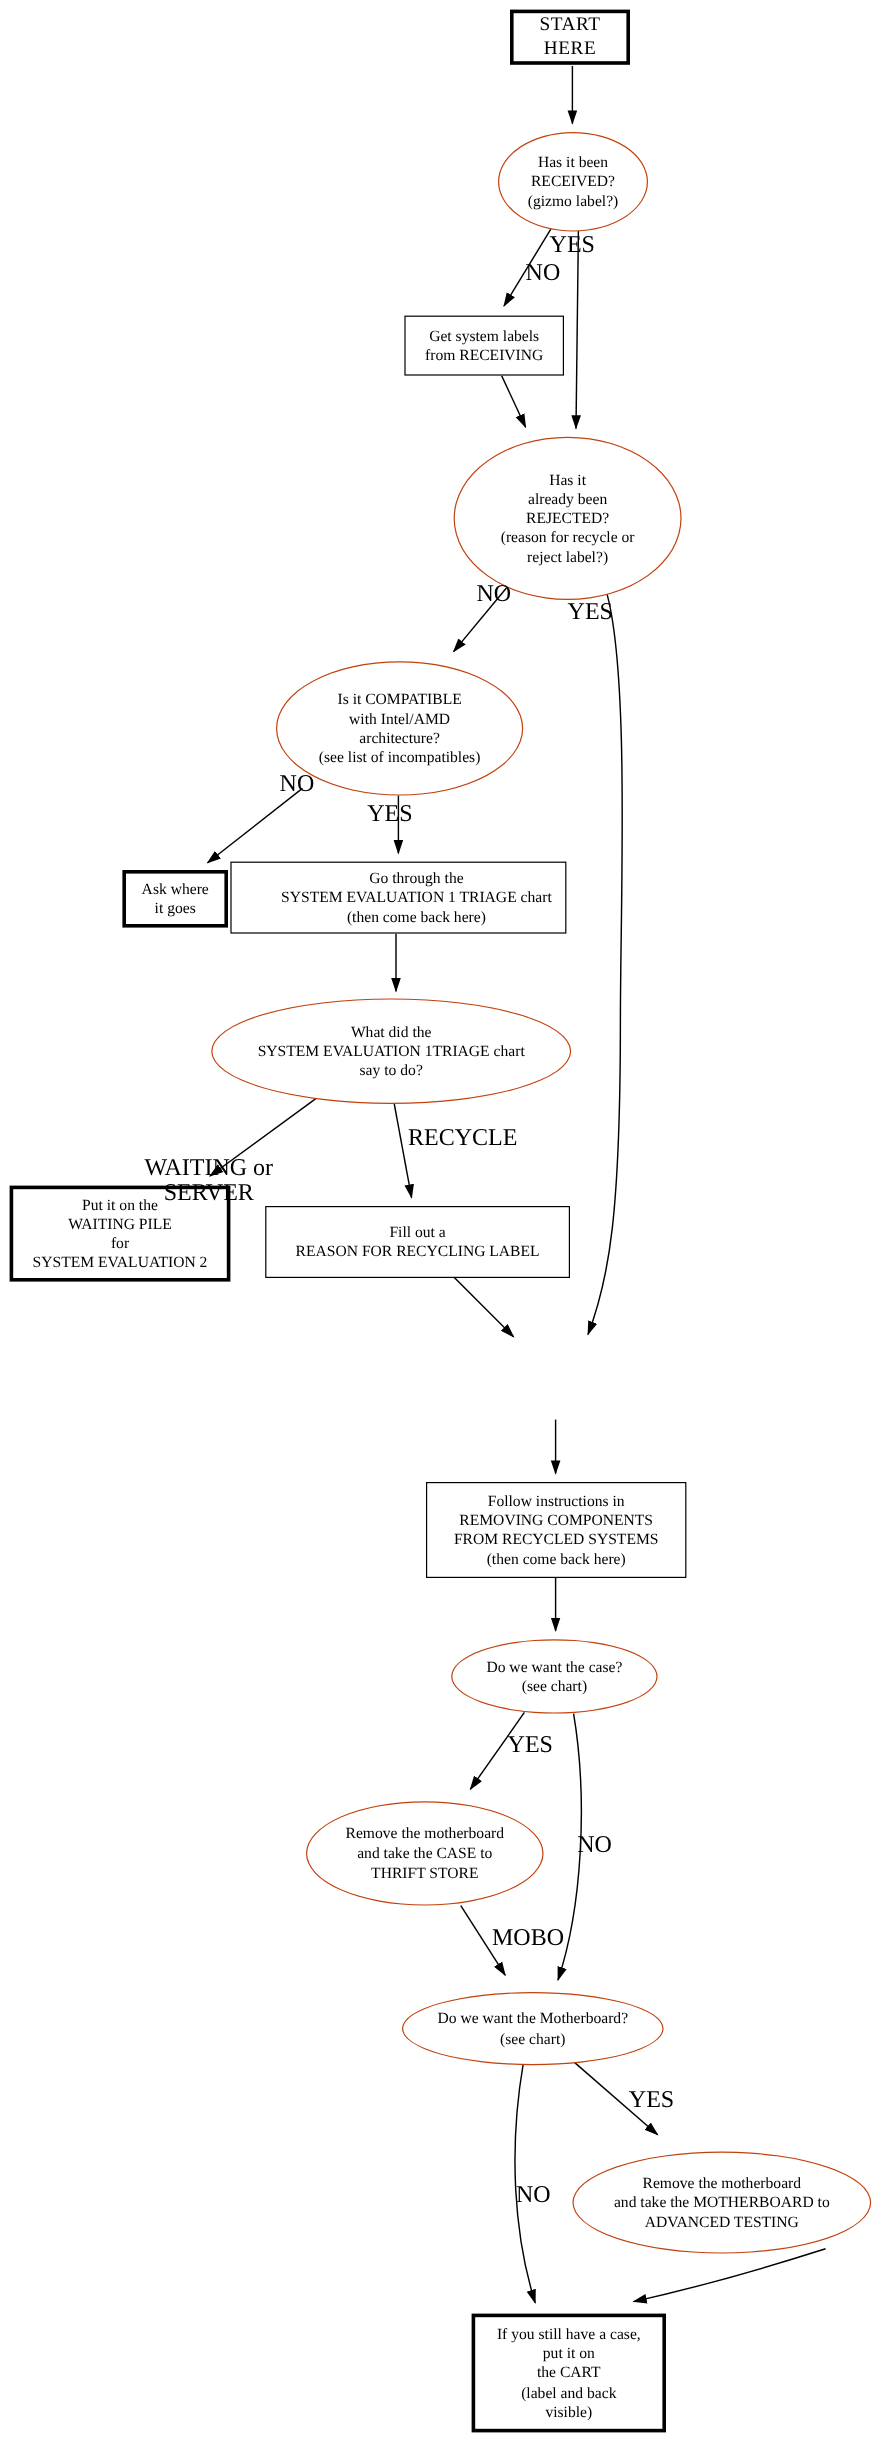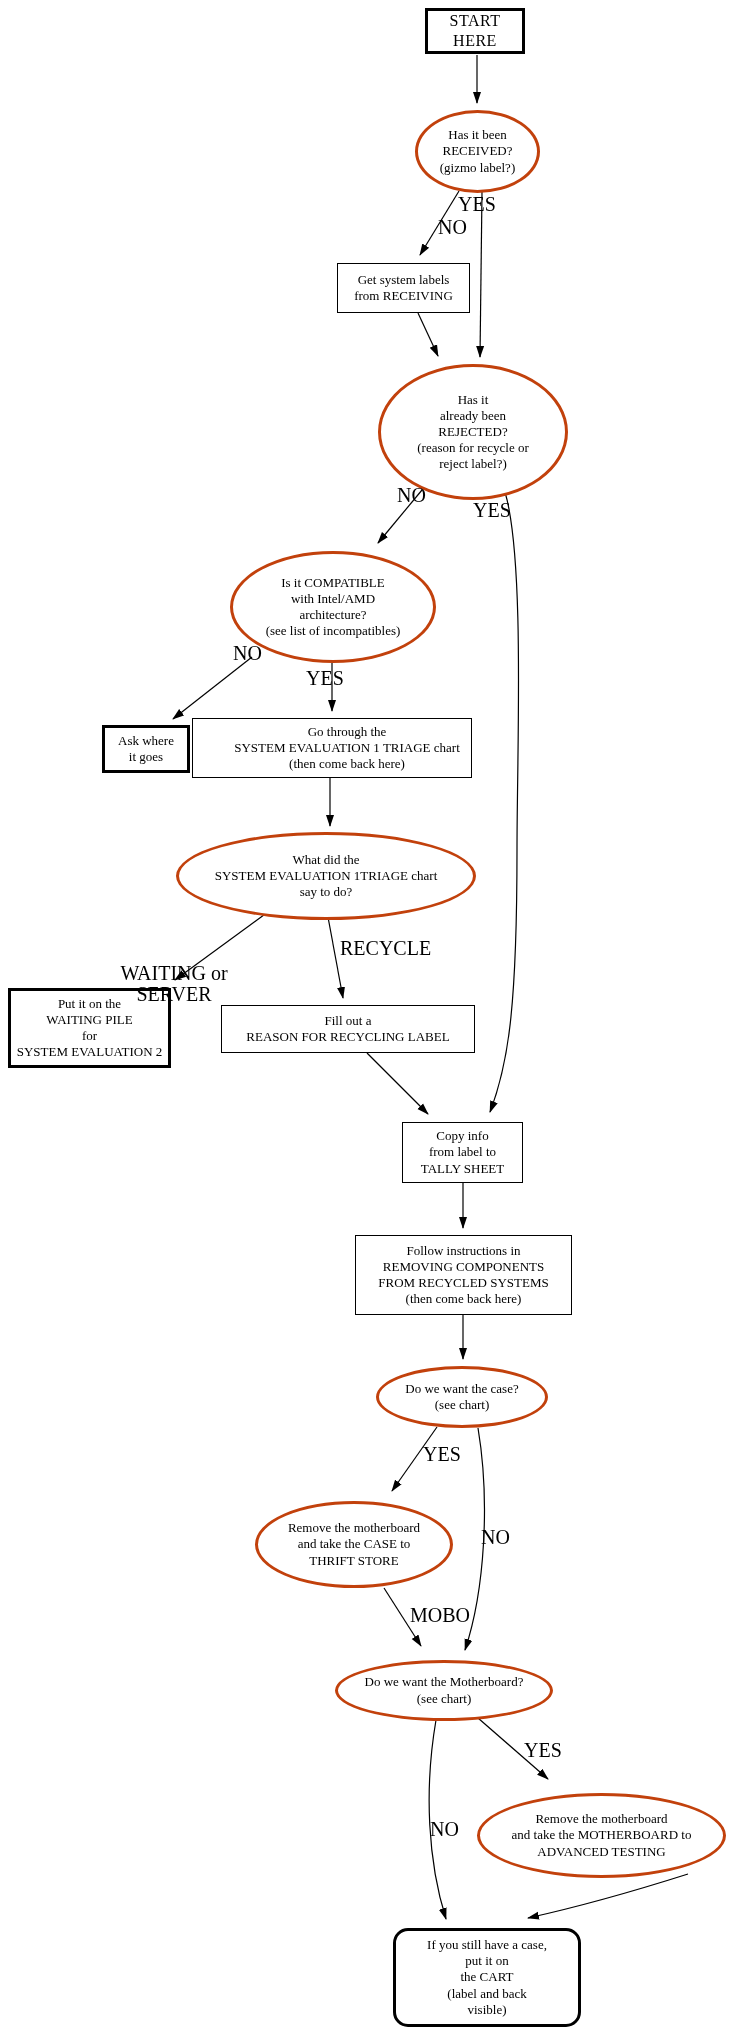--- a/index.html
+++ b/index.html
@@ -28,21 +28,21 @@
     justify-content: center;
     text-align: center;
     white-space: pre-line;
     font-size: 13px;
     line-height: 1.24;
     background: #ffffff;
     box-sizing: border-box;
   }
   .rect   { border: 1px solid #000; }
   .bold   { border: 3px solid #000; }
-  .ellipse{ border: 3px solid #c2410c; border-radius: 50%; }
+  .ellipse{ border: 1px solid #c2410c; border-radius: 50%; }
   .start-node { font-size: 16px; letter-spacing: 0.5px; }
   .edge-label {
     position: absolute;
     font-size: 20px;
     line-height: 1.05;
     white-space: pre-line;
     text-align: center;
     z-index: 3;
   }
 </style>
@@ -105,52 +105,49 @@
 it goes</div>
 
   <div class="node rect" style="left:192px; top:718px; width:280px; height:60px;padding-left:30px;">Go through the
 SYSTEM EVALUATION 1 TRIAGE chart
 (then come back here)</div>
 
   <div class="node ellipse" style="left:176px; top:832px; width:300px; height:88px;">What did the
 SYSTEM EVALUATION 1TRIAGE chart
 say to do?</div>
 
-  <div class="node rect bold" style="left:8px; top:988px; width:163px; height:80px;">Put it on the
+  <div class="node rect bold" style="left:8px; top:988px; width:184px; height:80px;">Put it on the
 WAITING PILE
 for
 SYSTEM EVALUATION 2</div>
 
-  <div class="node rect" style="left:221px; top:1005px; width:254px; height:48px;">Fill out a
+  <div class="node rect" style="left:221px; top:1005px; width:254px; height:60px;">Fill out a
 REASON FOR RECYCLING LABEL</div>
 
-  <div class="node rect" style="left:402px; top:1122px; width:121px; height:61px;">Copy info
-from label to
-TALLY SHEET</div>
 
   <div class="node rect" style="left:355px; top:1235px; width:217px; height:80px;">Follow instructions in
 REMOVING COMPONENTS
 FROM RECYCLED SYSTEMS
 (then come back here)</div>
 
   <div class="node ellipse" style="left:376px; top:1366px; width:172px; height:62px;">Do we want the case?
 (see chart)</div>
 
   <div class="node ellipse" style="left:255px; top:1501px; width:198px; height:87px;">Remove the motherboard
 and take the CASE to
 THRIFT STORE</div>
 
   <div class="node ellipse" style="left:335px; top:1660px; width:218px; height:61px;">Do we want the Motherboard?
 (see chart)</div>
 
   <div class="node ellipse" style="left:477px; top:1793px; width:249px; height:85px;">Remove the motherboard
 and take the MOTHERBOARD to
 ADVANCED TESTING</div>
 
-  <div class="node rect bold" style="left:393px; top:1928px; width:188px; height:99px;border-radius:15px;">If you still have a case,
+  <div class="node rect bold" style="left:393px; top:1928px; width:162px; height:99px;">If you still have a case,
 put it on
 the CART
 (label and back
 visible)</div>
 
   <div class="edge-label" style="left:458px; top:194px;">YES</div>
   <div class="edge-label" style="left:438px; top:217px;">NO</div>
   <div class="edge-label" style="left:397px; top:485px;">NO</div>
   <div class="edge-label" style="left:473px; top:500px;">YES</div>
   <div class="edge-label" style="left:233px; top:643px;">NO</div>

